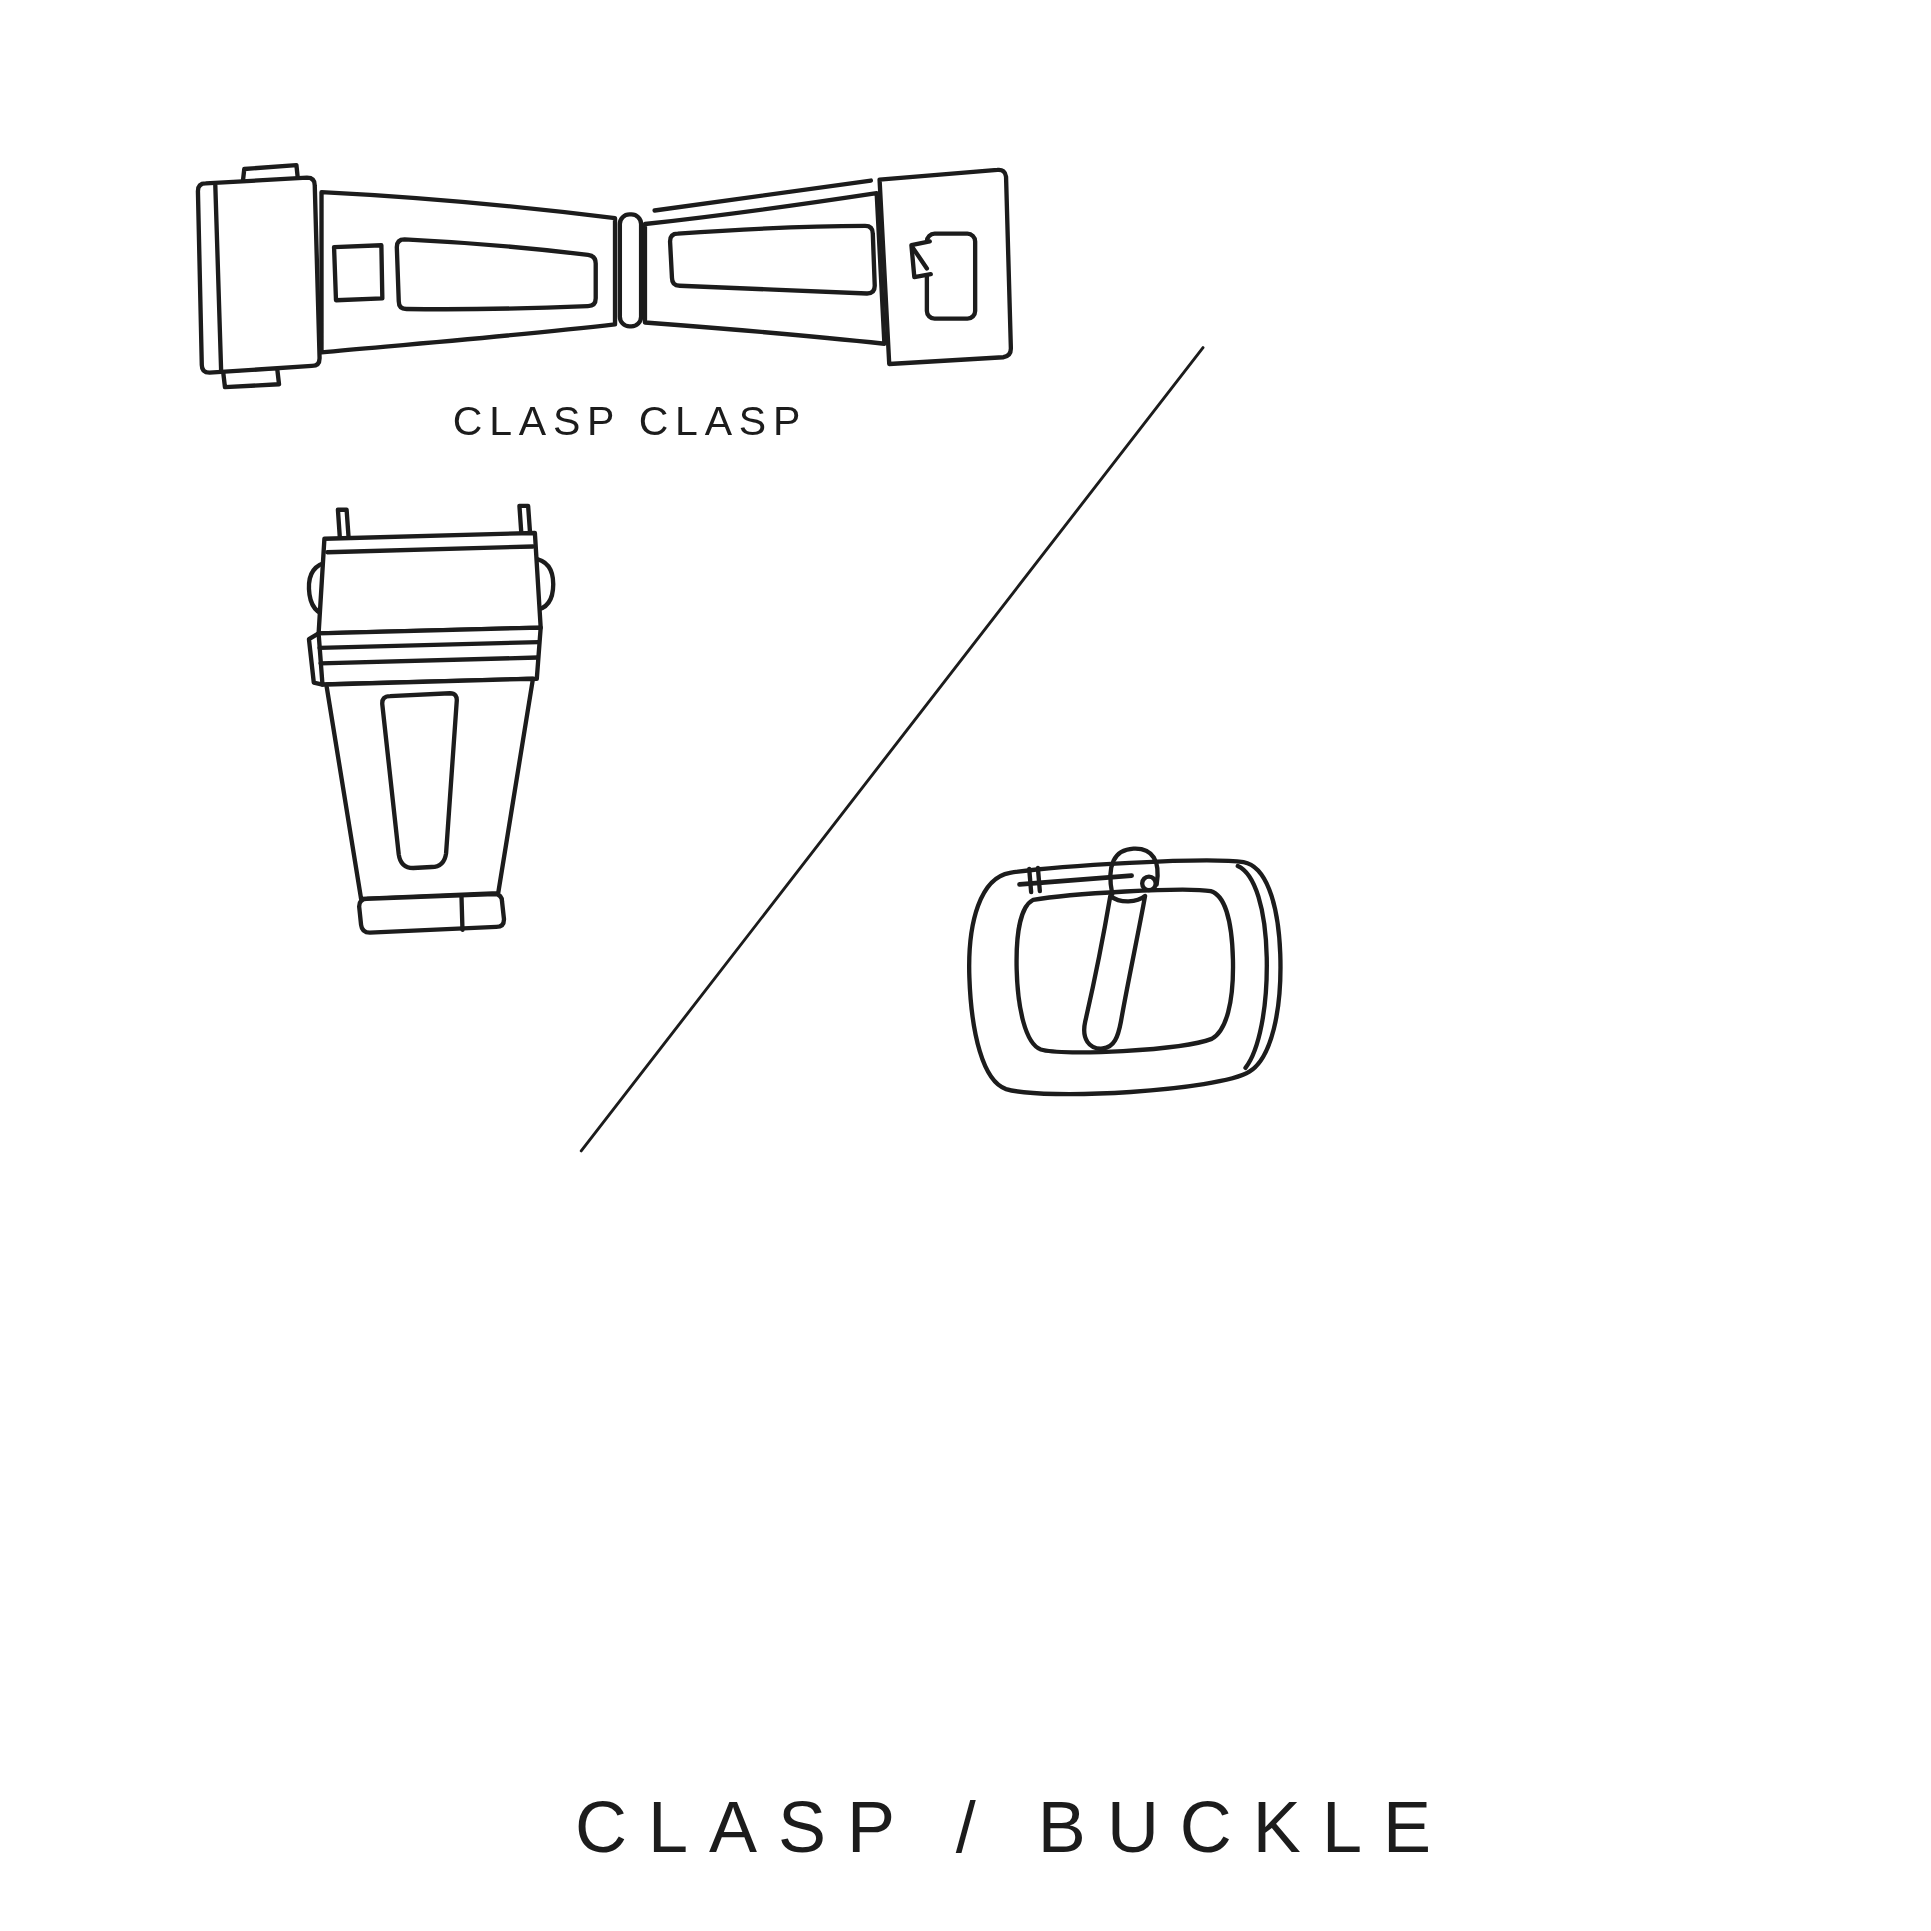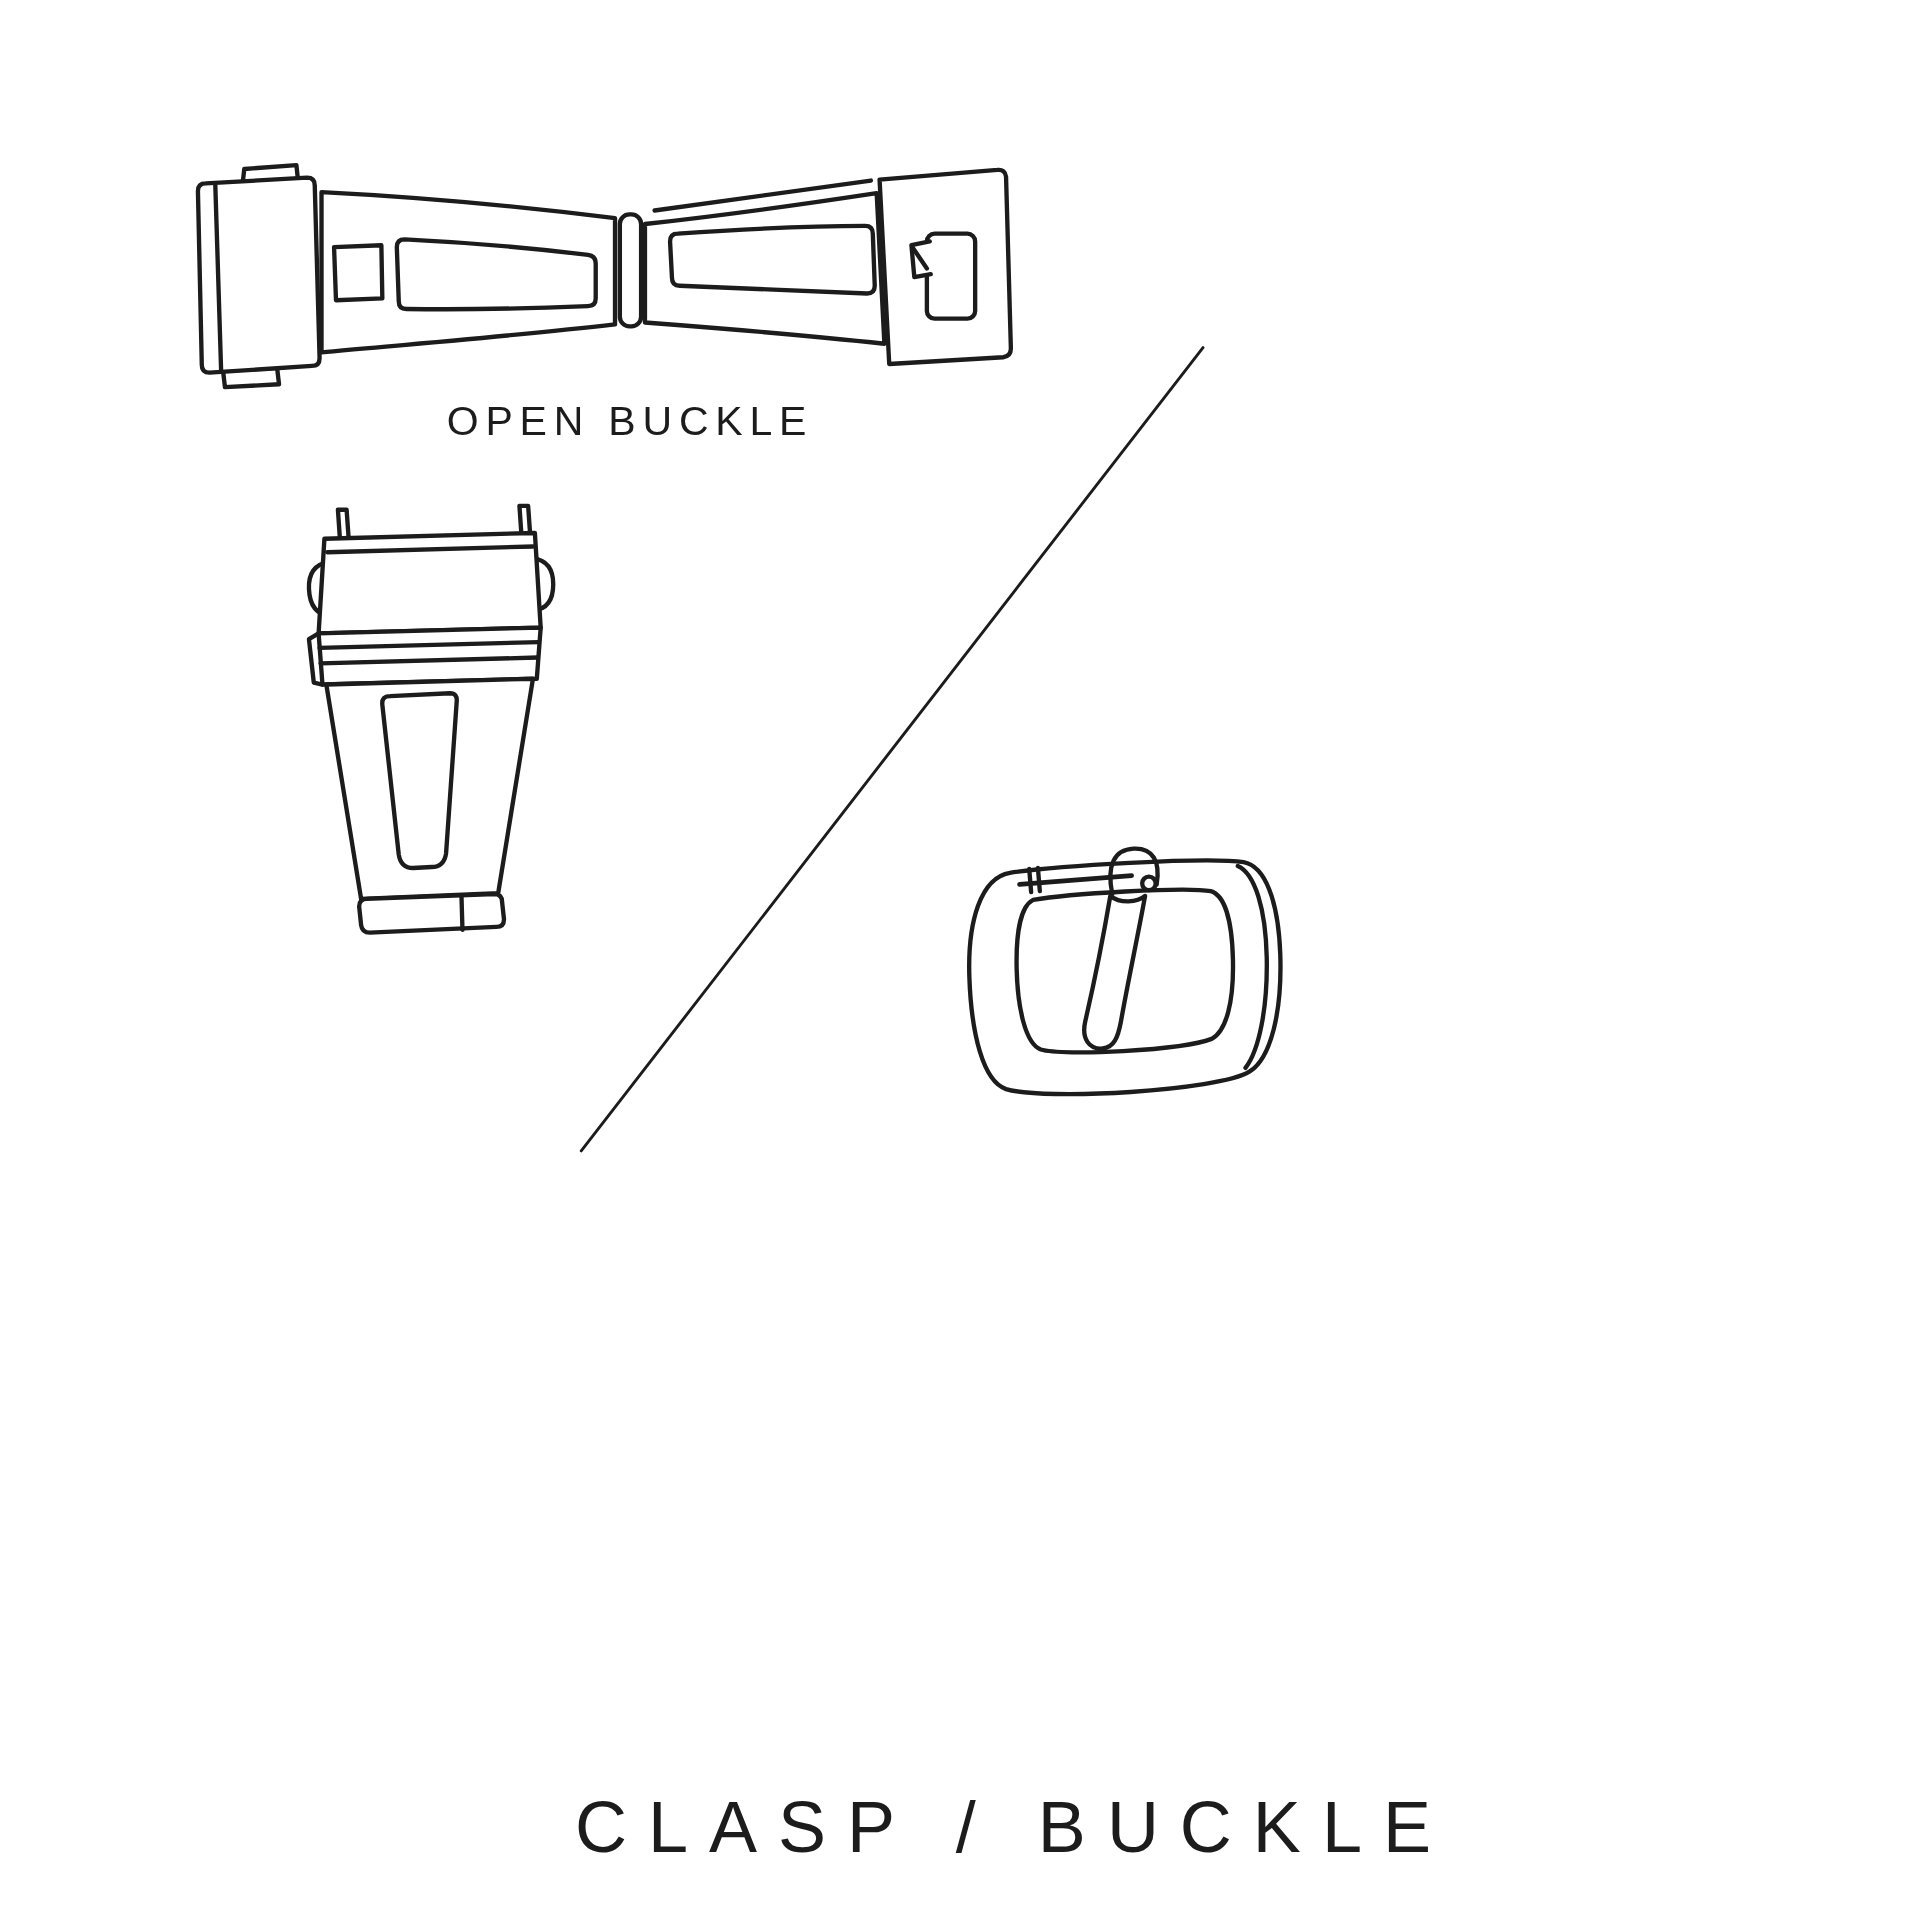--- a/index.html
+++ b/index.html
@@ -120,18 +120,18 @@
       <path d="M1066,900 L1068,924" fill="none"></path>
       <path d="M1075,899 L1077,923" fill="none"></path>
 
       <path d="M1152,926 C1146,896 1154,880 1174,879 C1194,878 1202,892 1198,916" fill="none"></path>
       <circle cx="1190" cy="915" r="7"></circle>
 
       <path d="M1150,928 C1142,975 1130,1032 1124,1058 C1120,1076 1128,1087 1142,1086 C1154,1085 1158,1074 1161,1058 C1168,1018 1180,962 1186,928 C1178,935 1160,936 1150,928 Z"></path>
     </g>
   </svg>
 
-  <div class="label label-open">OPEN BUCKLE</div>
+  <div class="label label-open">CLASP CLASP</div>
 
 
   <div class="title">CLASP / BUCKLE</div>
 </div>
 
 
 </body></html>

